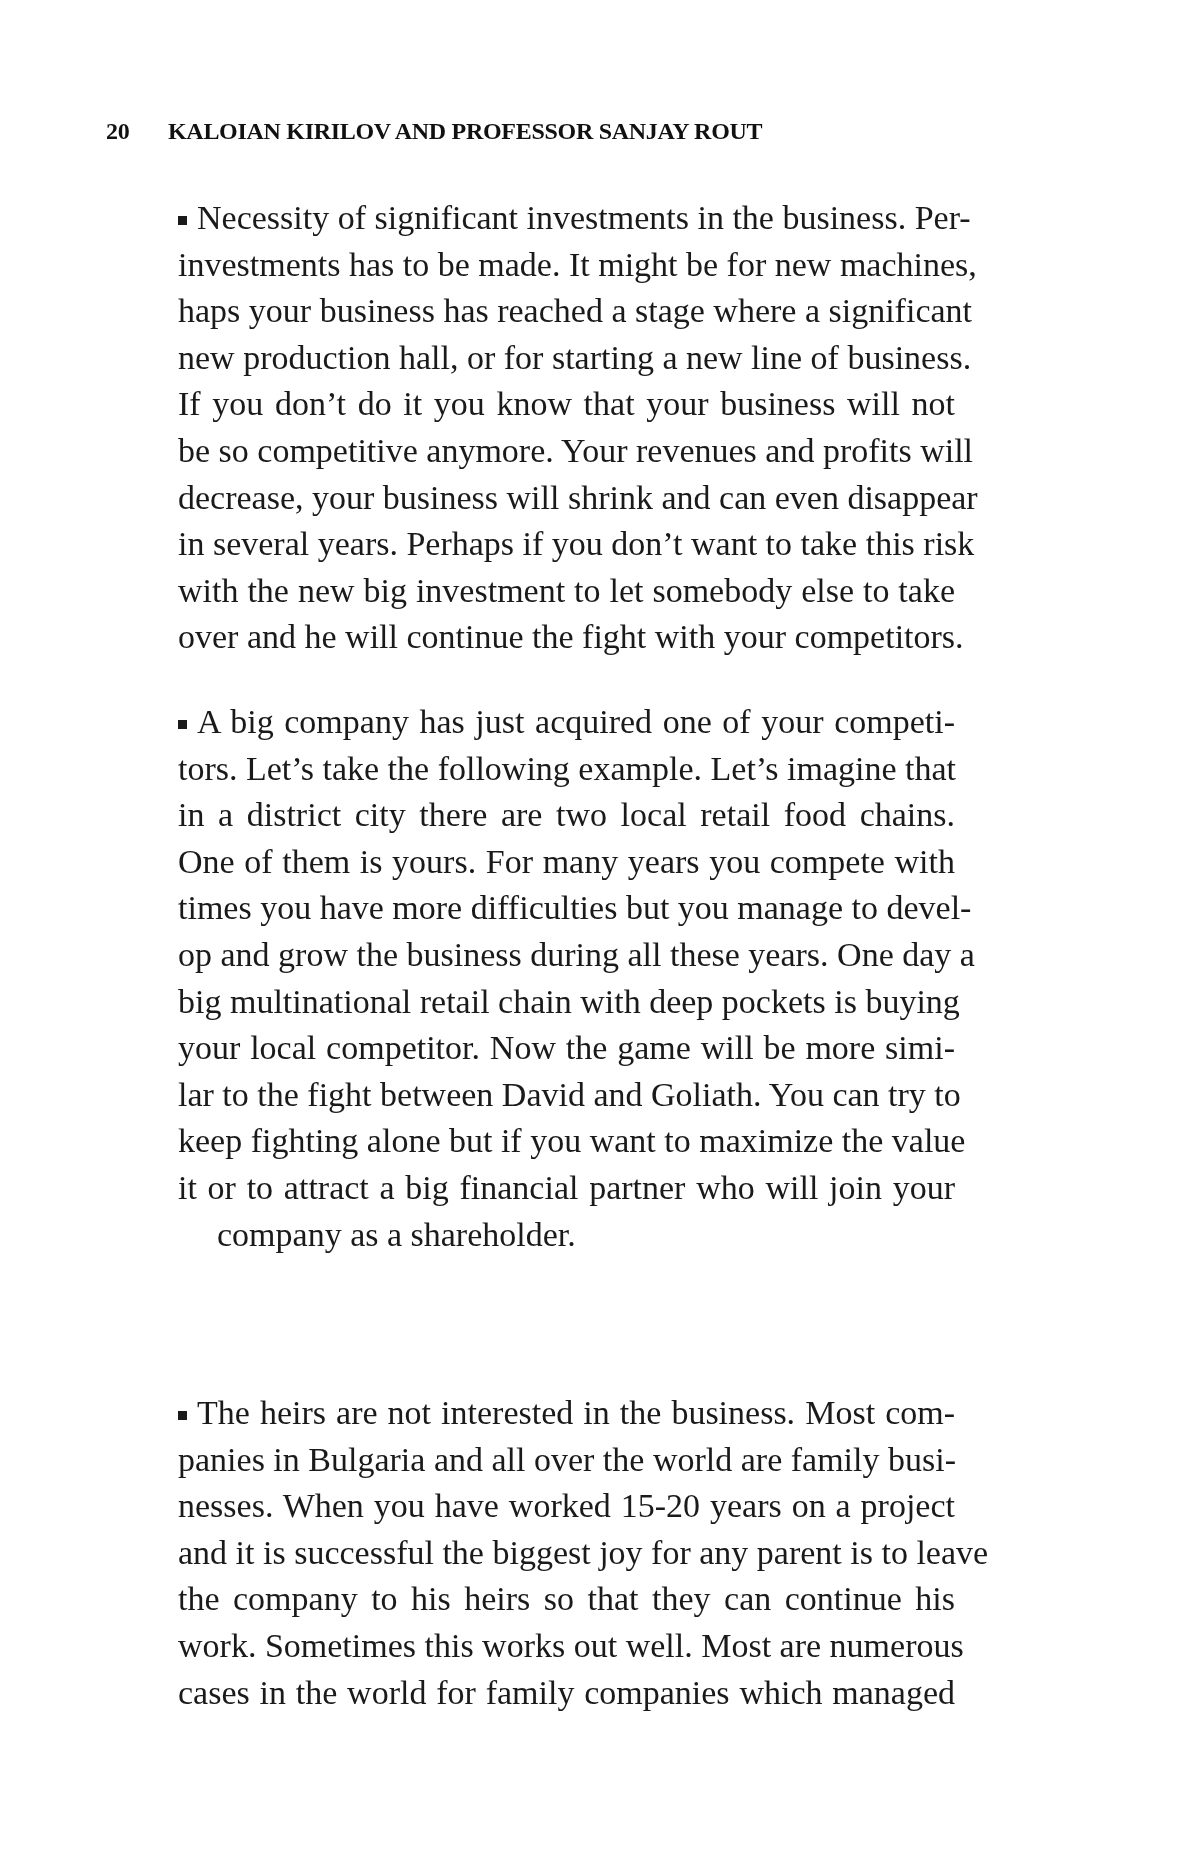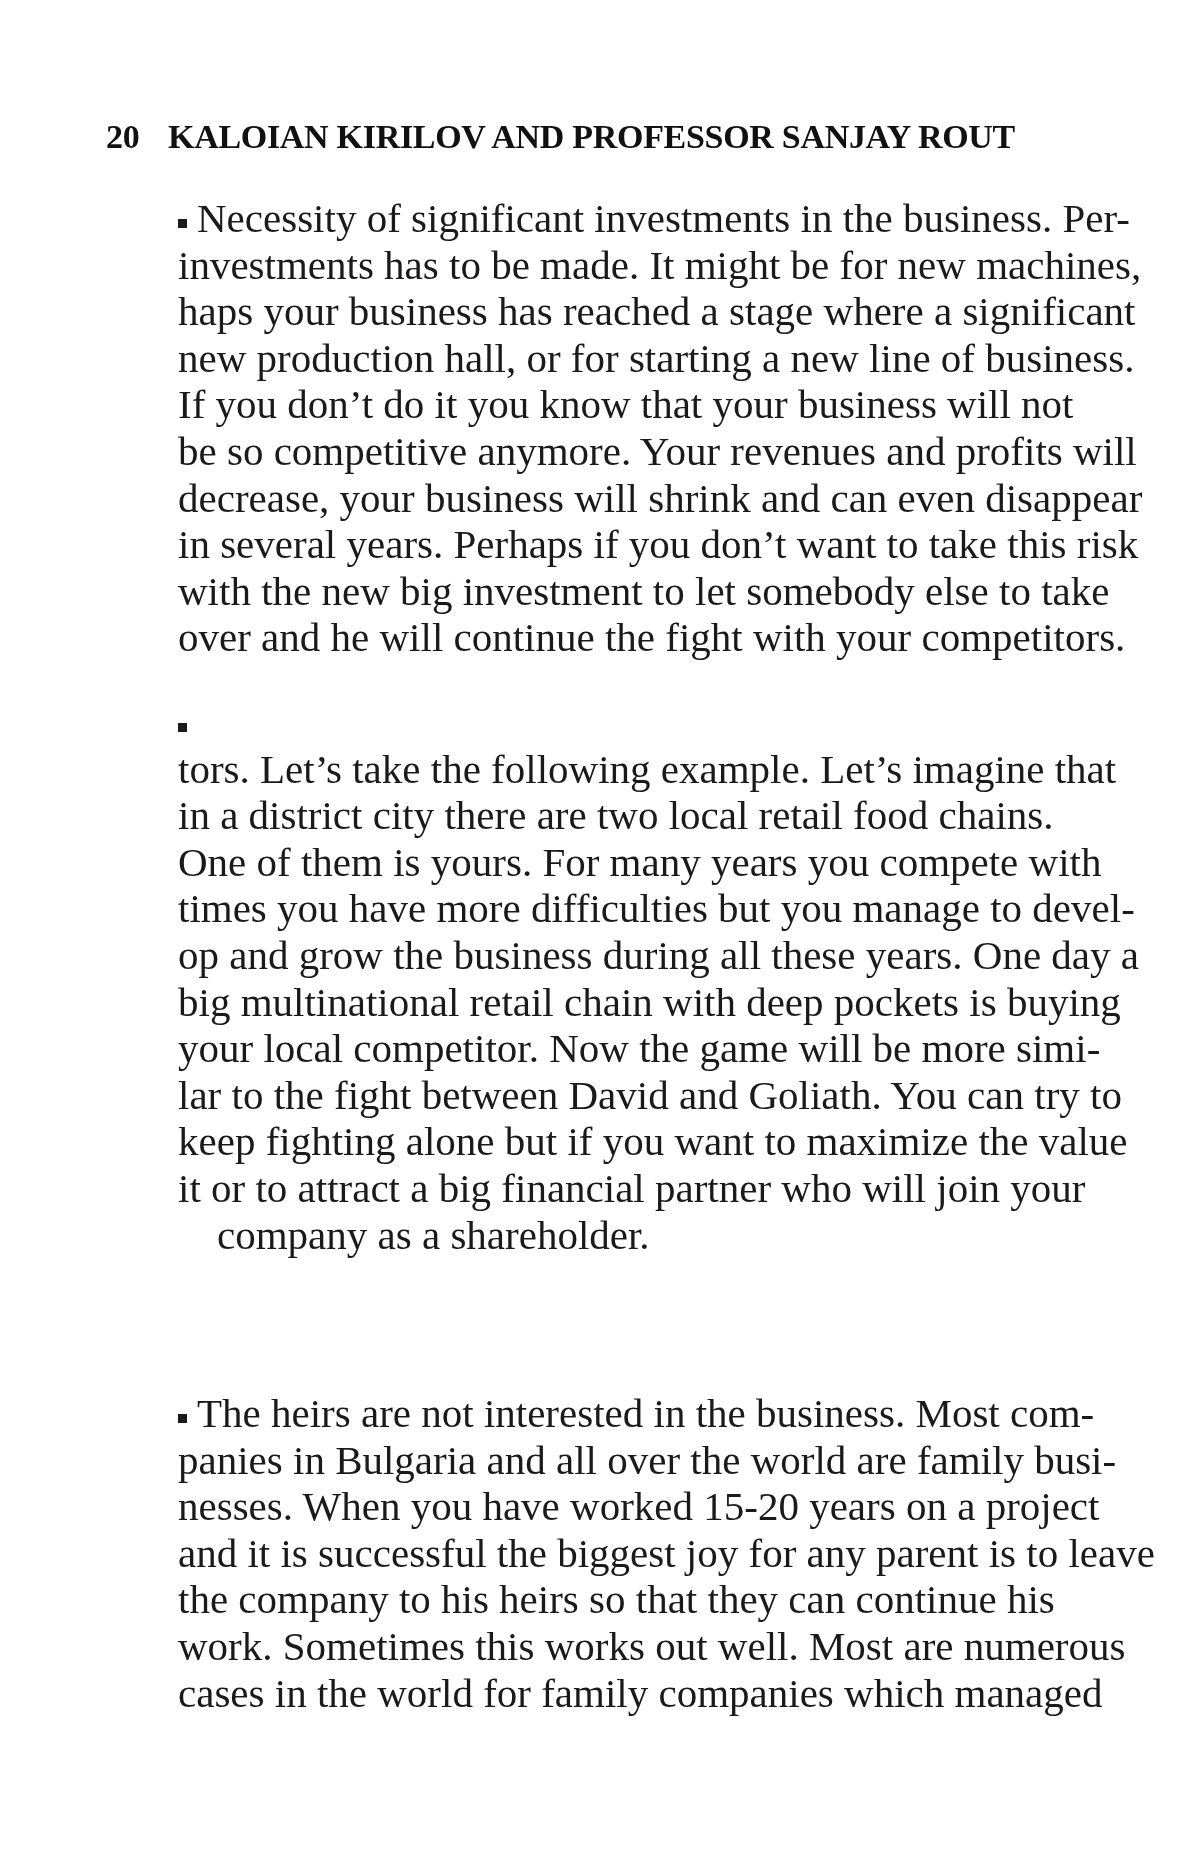--- a/index.html
+++ b/index.html
@@ -21,21 +21,21 @@
       top: 0;
       width: 1200px;
       height: 1854px;
       background: #ffffff;
     }
     .running-head {
       position: absolute;
       left: 106px;
       top: 118px;
       width: 870px;
-      font-size: 34px;
+      font-size: 24px;
       font-weight: bold;
       letter-spacing: -0.3px;
       white-space: nowrap;
       color: #111;
     }
     .running-head .page-num {
       display: inline-block;
       width: 62px;
     }
     .body-text {
@@ -43,21 +43,21 @@
       left: 178px;
       width: 777px;
     }
     .para {
       margin: 0;
     }
     .line {
       display: block;
       height: 46.6px;
       line-height: 46.6px;
-      font-size: 41px;
+      font-size: 34px;
       text-align: justify;
       text-align-last: justify;
       white-space: nowrap;
       overflow: visible;
     }
     .line.last {
       text-align-last: left;
       margin-left: 39px;
     }
     .bullet {
@@ -88,21 +88,21 @@
     <span class="line">new production hall, or for starting a new line of business.</span>
     <span class="line">If you don’t do it you know that your business will not</span>
     <span class="line">be so competitive anymore. Your revenues and profits will</span>
     <span class="line">decrease, your business will shrink and can even disappear</span>
     <span class="line">in several years. Perhaps if you don’t want to take this risk</span>
     <span class="line">with the new big investment to let somebody else to take</span>
     <span class="line">over and he will continue the fight with your competitors.</span>
   </div>
 
   <div class="body-text para" id="para-2">
-    <span class="line"><span class="bullet"></span></span>
+    <span class="line"><span class="bullet"></span><span>A big company has just acquired one of your competi-</span></span>
     <span class="line">tors. Let’s take the following example. Let’s imagine that</span>
     <span class="line">in a district city there are two local retail food chains.</span>
     <span class="line">One of them is yours. For many years you compete with</span>
     <span class="line">times you have more difficulties but you manage to devel-</span>
     <span class="line">op and grow the business during all these years. One day a</span>
     <span class="line">big multinational retail chain with deep pockets is buying</span>
     <span class="line">your local competitor. Now the game will be more simi-</span>
     <span class="line">lar to the fight between David and Goliath. You can try to</span>
     <span class="line">keep fighting alone but if you want to maximize the value</span>
     <span class="line">it or to attract a big financial partner who will join your</span>

